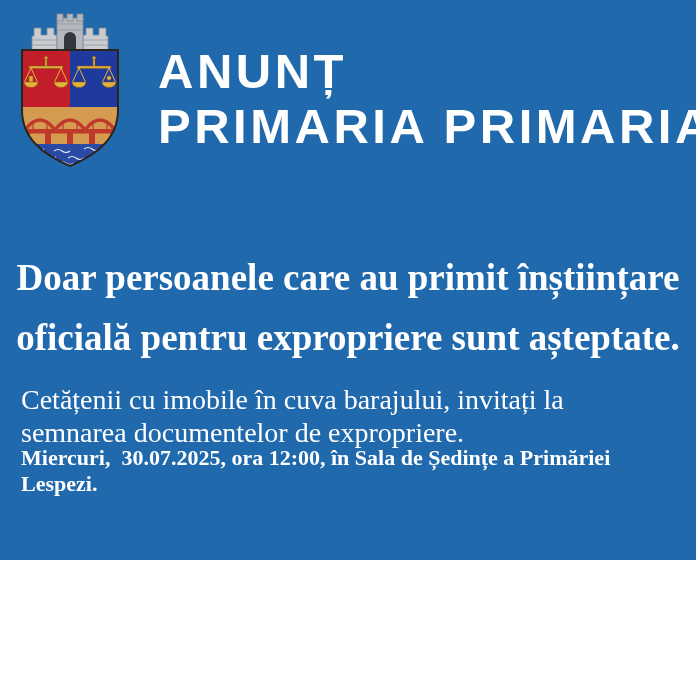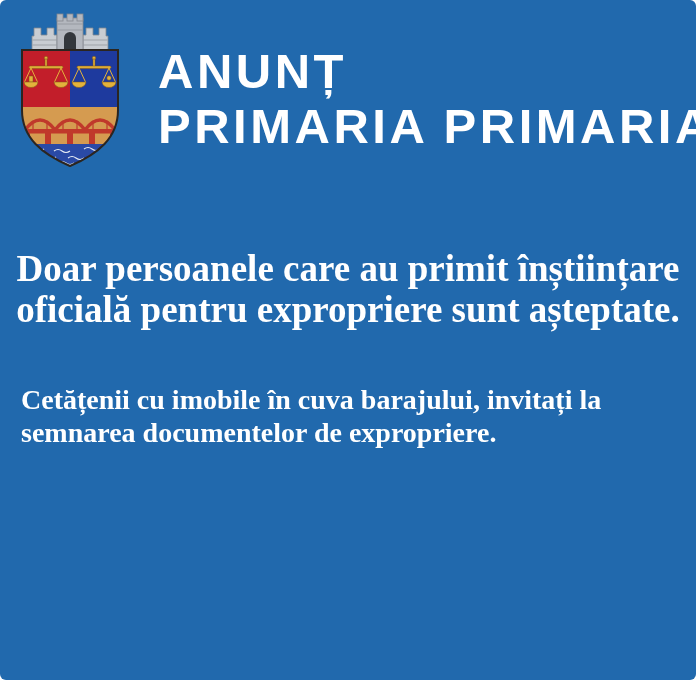--- a/index.html
+++ b/index.html
@@ -1,38 +1,37 @@
 <!DOCTYPE html>
 <html style="--poster-bg: #2169AD; --text-color: #FFFFFF; --arms-red: #C21E2A; --arms-blue: #1E3A9E; --arms-gold: #D59B50; --bridge-red: #C0392B; --water-blue: #2A4AA6; --crown-gray: #C9CDD2; --crown-gray-dark: #B4B8BF; --crown-line: #84888F; --door-dark: #33373C; --scale-gold: #E3B23C; --scale-stroke: #7A5210; --shield-outline: #2B2520; --wave-white: #E8EDF5;"><head>
 <meta charset="utf-8">
 <style>
   html,body{margin:0;padding:0;}
   body{width:696px;height:696px;overflow:hidden;font-family:"Liberation Serif",serif;}
   .poster{
-    position:relative;width:696px;height:680px;
+    position:relative;width:696px;height:560px;
     background:var(--poster-bg,#2169AD);
-    border-radius:6px;
   }
   .arms{position:absolute;left:10px;top:6px;width:120px;height:165px;}
   .title{
     position:absolute;left:158px;top:44px;
     font-family:"Liberation Sans",sans-serif;
     font-weight:bold;font-size:49px;line-height:55px;letter-spacing:3.5px;
     color:var(--text-color,#fff);white-space:nowrap;
   }
   .main-message{
     position:absolute;left:0;top:248px;width:696px;
     text-align:center;
-    font-weight:bold;font-size:37px;line-height:41px;
+    font-weight:bold;font-size:37px;line-height:60px;
     color:var(--text-color,#fff);
     white-space:pre-line;
   }
   .details{
     position:absolute;left:21px;top:383px;width:660px;
-    font-weight:bold;font-size:28px;line-height:33px;
+    font-weight:normal;font-size:28px;line-height:33px;
     color:var(--text-color,#fff);
     white-space:pre-line;
   }
   .schedule{
     position:absolute;left:21px;top:445px;width:670px;
     font-weight:bold;font-size:22px;line-height:26px;
     color:var(--text-color,#fff);
     white-space:pre-wrap;
   }
   .arms line, .arms path.stroke-only{stroke-linecap:round;}
@@ -129,14 +128,15 @@
     <div>ANUNȚ</div>
     <div>PRIMARIA PRIMARIA</div>
   </div>
 
   <div class="main-message">Doar persoanele care au primit înștiințare
 oficială pentru expropriere sunt așteptate.</div>
 
   <div class="details">Cetățenii cu imobile în cuva barajului, invitați la
 semnarea documentelor de expropriere.</div>
 
+  <div class="schedule">Miercuri,  30.07.2025, ora 12:00, în Sala de Ședințe a Primăriei Lespezi.</div>
 
 </div>
 
 </body></html>

